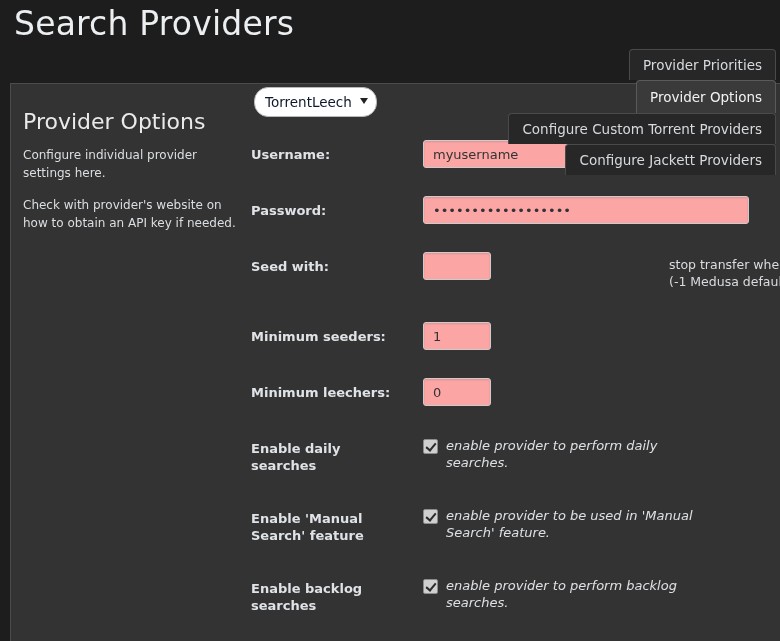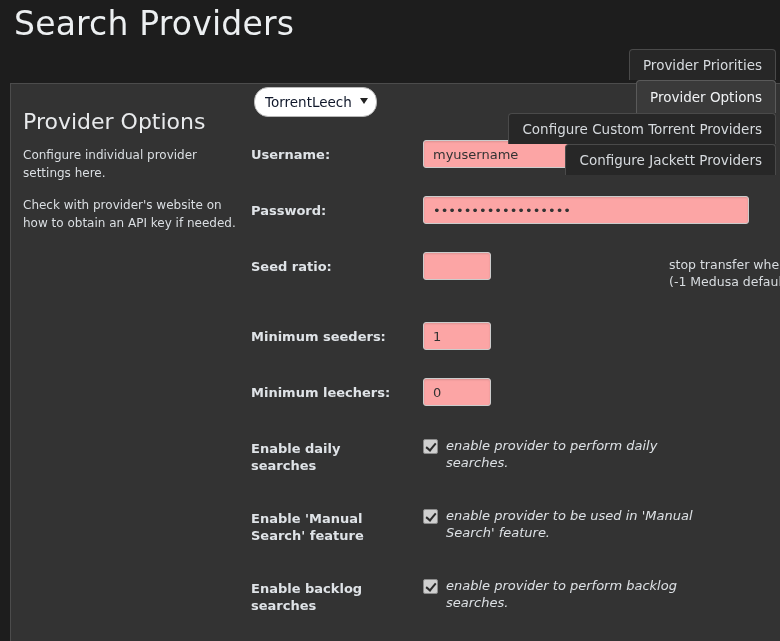--- a/index.html
+++ b/index.html
@@ -281,21 +281,21 @@
       </div>
 
       <div class="form-row">
         <div class="f-label">Password:</div>
         <div class="f-control">
           <input class="text-in w-wide" type="text" value="••••••••••••••••••" style="">
         </div>
       </div>
 
       <div class="form-row row-seed">
-        <div class="f-label">Seed ratio:</div>
+        <div class="f-label">Seed with:</div>
         <div class="f-control">
           <input class="text-in w-small" type="text" value="" style="">
           <div class="help-right">
             <div>stop transfer when ra</div>
             <div>(-1 Medusa default to</div>
           </div>
         </div>
       </div>
 
       <div class="form-row">

